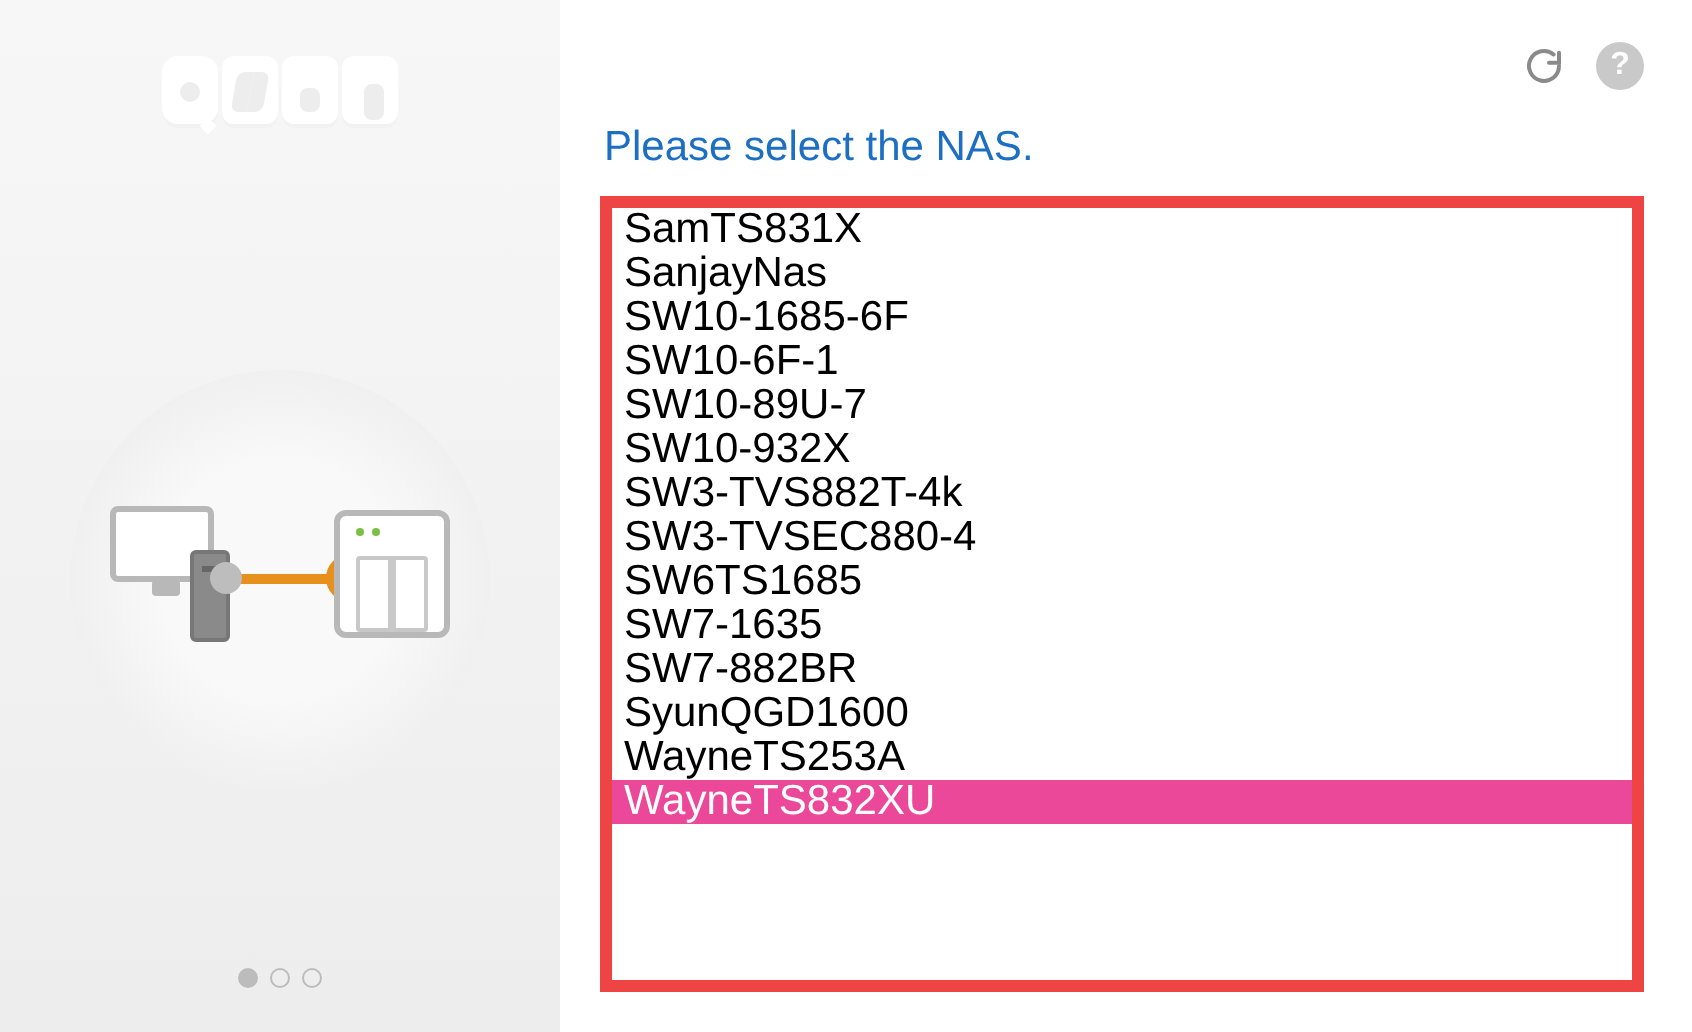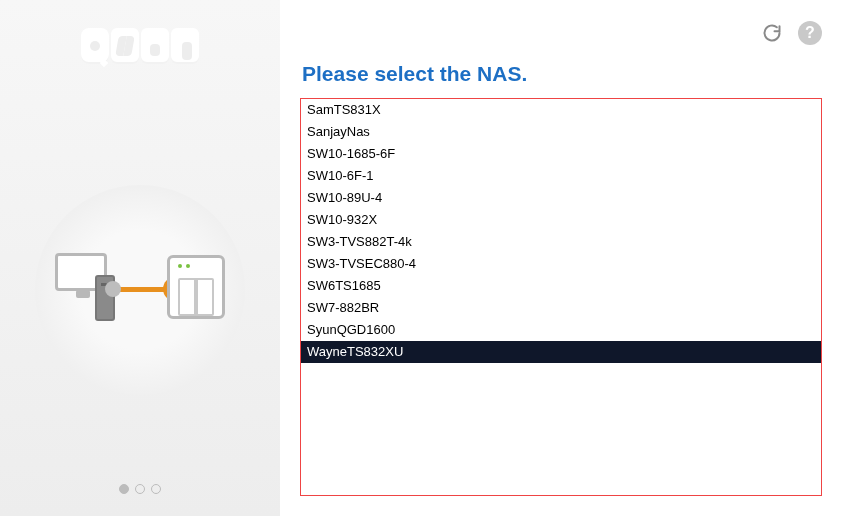--- a/index.html
+++ b/index.html
@@ -219,47 +219,47 @@
       background: #c9c9c9;
       border-radius: 50%;
       color: #fff;
       font-size: 16px;
       font-weight: bold;
     }
     .prompt {
       color: #1d6fc4;
       font-size: 21px;
       margin: 14px 0 12px 2px;
-      font-weight: 700;
+      font-weight: 400;
     }
     .listbox {
       flex: 1;
-      border: 1px solid #ef4444;
+      border: 6px solid #ef4444;
       overflow-y: scroll;
       background: #fff;
-      font-size: 13px;
+      font-size: 21px;
       line-height: 22px;
       position: relative;
     }
     .listbox::-webkit-scrollbar { width: 18px; }
     .listbox::-webkit-scrollbar-track { background: #f0f0f0; }
     .listbox::-webkit-scrollbar-thumb { background: #c4c4c4; border: 1px solid #a8a8a8;}
     .listbox::-webkit-scrollbar-button {
       height: 18px;
       background: #efefef;
       border: 1px solid #c4c4c4;
     }
     .list-item {
       padding: 0px 6px;
       cursor: pointer;
       color: #000;
       white-space: nowrap;
     }
     .list-item.selected {
-      background: #0f172a;
+      background: #ec4899;
       color: #fff;
     }
   </style>
 </head>
 <body>
 
 <div class="container">
   <aside class="sidebar">
     <div class="logo" title="QNAP">
       <span class="logo-letter logo-q"></span>
@@ -299,23 +299,25 @@
       <div class="help-icon">
         <span>?</span>
       </div>
     </div>
     <div class="prompt">Please select the NAS.</div>
     <div class="listbox">
         <div class="list-item">SamTS831X</div>
         <div class="list-item">SanjayNas</div>
         <div class="list-item">SW10-1685-6F</div>
         <div class="list-item">SW10-6F-1</div>
-        <div class="list-item">SW10-89U-4</div>
+        <div class="list-item">SW10-89U-7</div>
         <div class="list-item">SW10-932X</div>
         <div class="list-item">SW3-TVS882T-4k</div>
         <div class="list-item">SW3-TVSEC880-4</div>
         <div class="list-item">SW6TS1685</div>
+        <div class="list-item">SW7-1635</div>
         <div class="list-item">SW7-882BR</div>
         <div class="list-item">SyunQGD1600</div>
+        <div class="list-item">WayneTS253A</div>
         <div class="list-item selected">WayneTS832XU</div>
       </div>
   </main>
 </div>
 
 </body></html>

